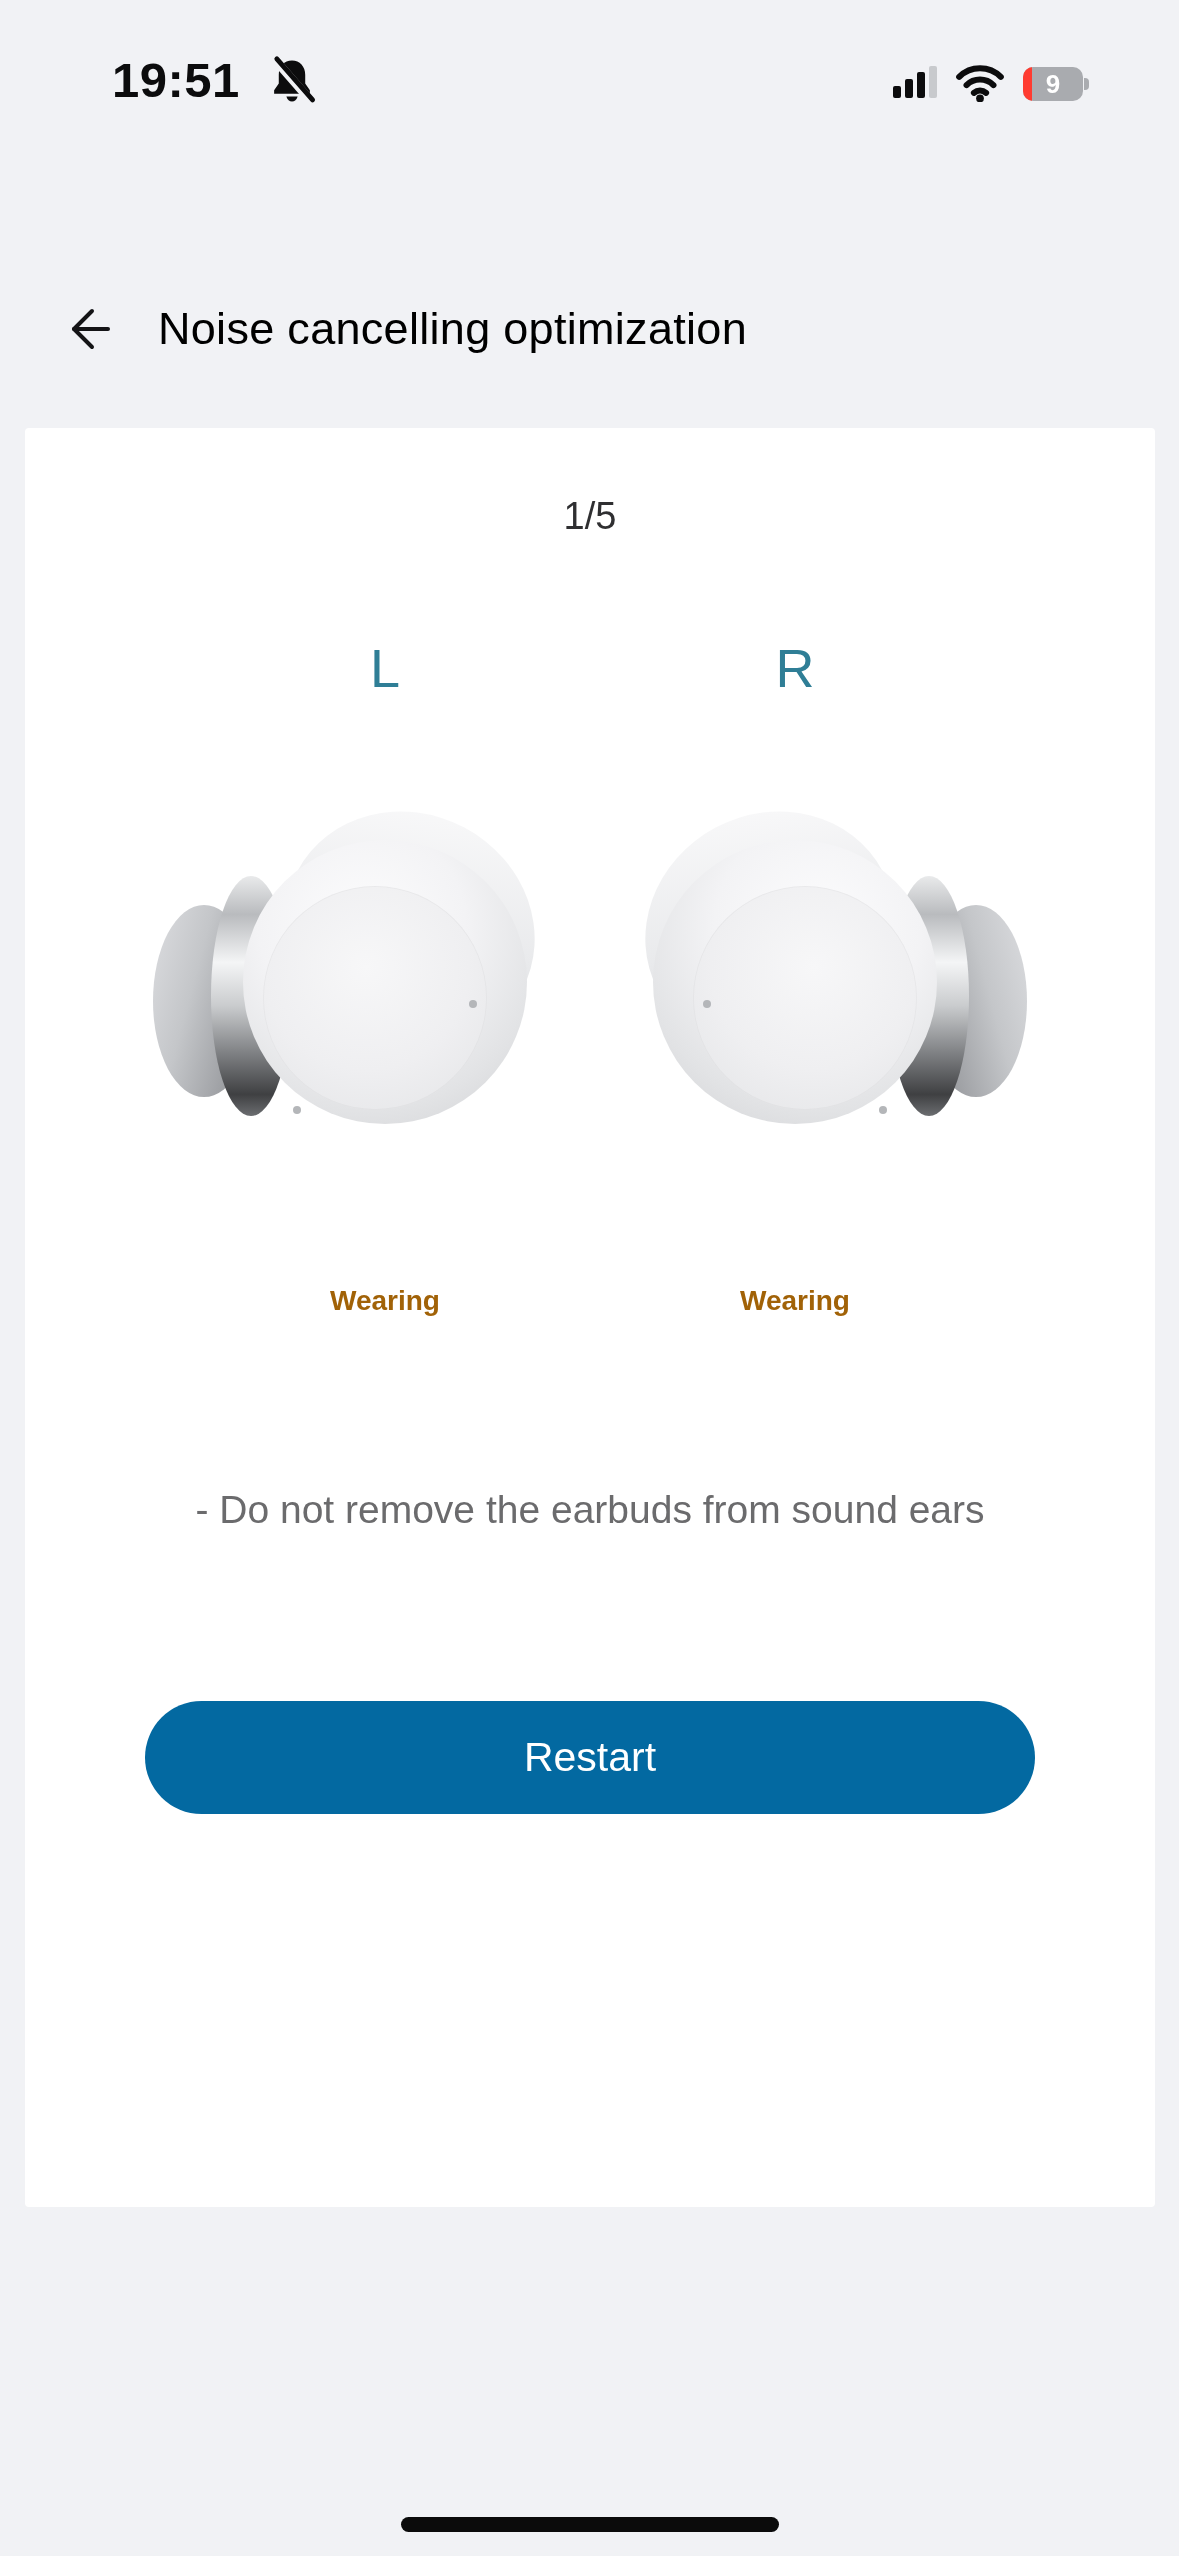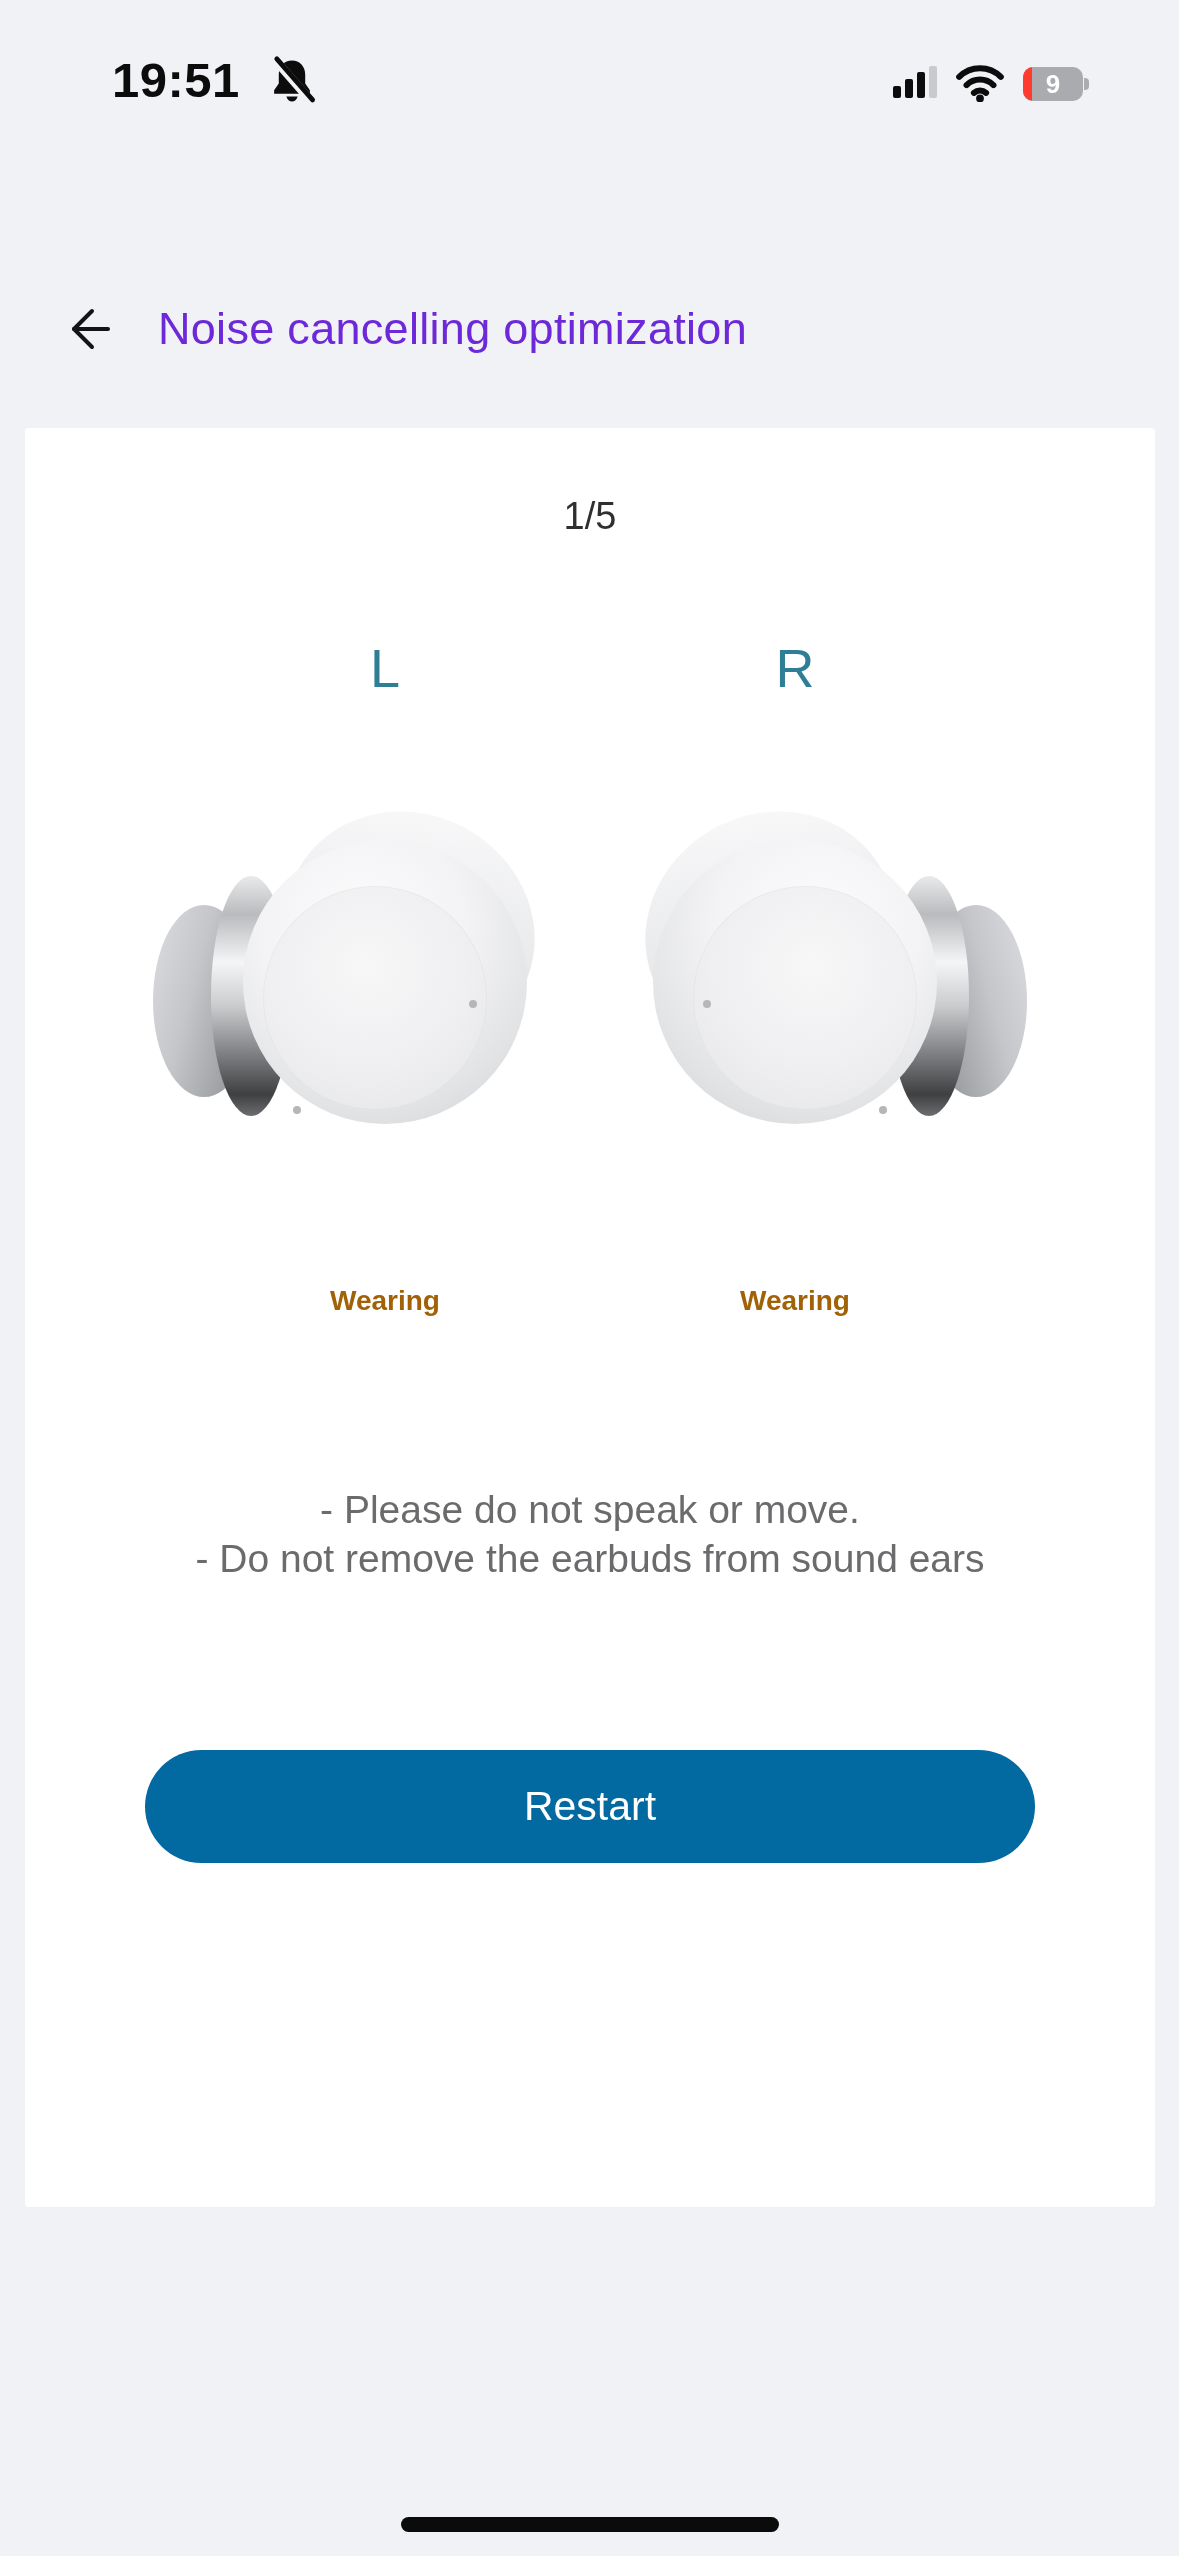--- a/index.html
+++ b/index.html
@@ -23,21 +23,21 @@
   .bat-body { position:absolute; left:0; top:0; width:60px; height:34px; border-radius:10px; background:#a9abaf; overflow:hidden; }
   .bat-red { position:absolute; left:0; top:0; width:9px; height:34px; background:#ff3b30; }
   .bat-num { position:absolute; left:0; top:0; width:60px; height:34px; display:flex; align-items:center; justify-content:center;
              font-size:26px; font-weight:700; color:#ffffff; }
   .bat-cap { position:absolute; right:0; top:11px; width:5px; height:12px; border-radius:0 4px 4px 0; background:#aaacb0; }
 
   
   .header { position:absolute; left:60px; top:300px; display:flex; align-items:center; gap:40px; }
   .back-btn { background:none; border:none; width:58px; height:58px; cursor:pointer; padding:0; }
   .back-btn svg { width:58px; height:58px; }
-  .page-title { font-size:45px; font-weight:500; color:#6d28d9; letter-spacing:0.3px; }
+  .page-title { font-size:45px; font-weight:500; color:#000000; letter-spacing:0.3px; }
 
   
   .card {
     position:absolute; left:25px; top:428px; width:1130px; height:1779px;
     background:#ffffff; border-radius:4px;
     display:flex; flex-direction:column; align-items:center;
     padding-top:64px;
   }
   .step { font-size:38px; color:#2f2f31; line-height:48px; }
   .desc {
@@ -181,21 +181,20 @@
     <div class="two-col wearing-row">
       <div class="col">
           <span class="wearing">Wearing</span>
         </div>
       <div class="col">
           <span class="wearing">Wearing</span>
         </div>
     </div>
 
     <div class="instructions">
-      <div>- Please do not speak or move.</div>
       <div>- Do not remove the earbuds from sound ears</div>
     </div>
 
     <button class="restart">Restart</button>
 
   </div>
 
   <div class="home-indicator"></div>
 
 </div>

